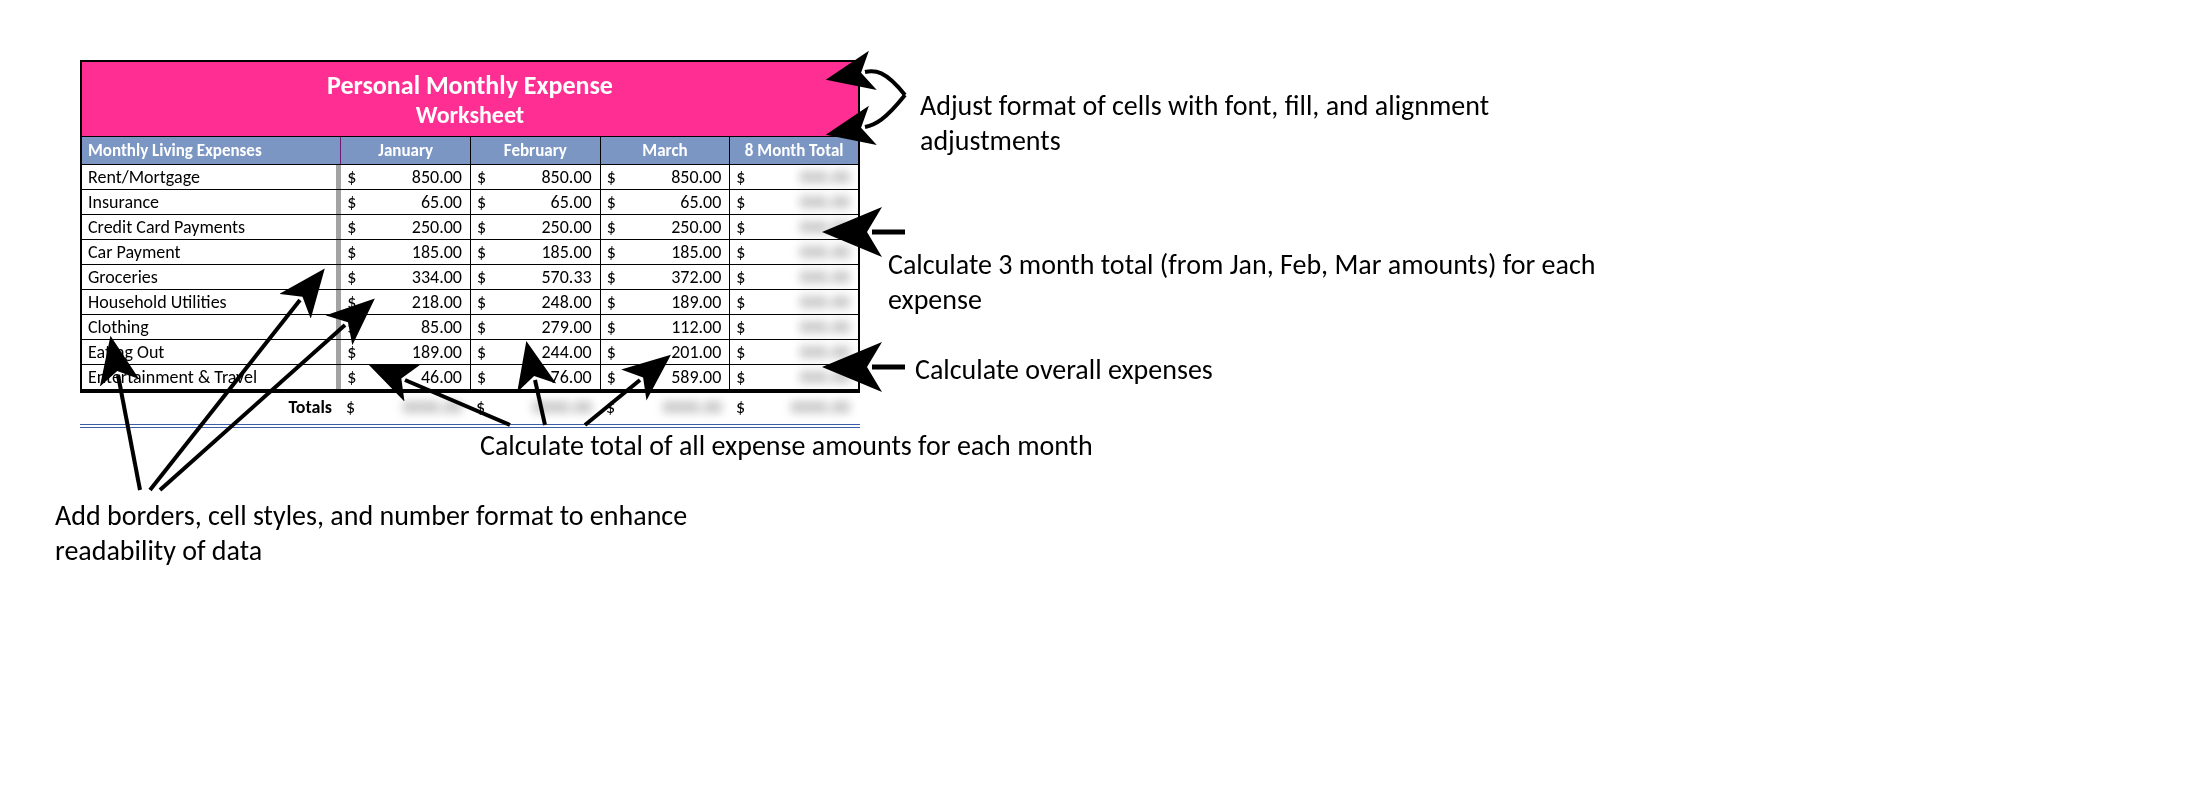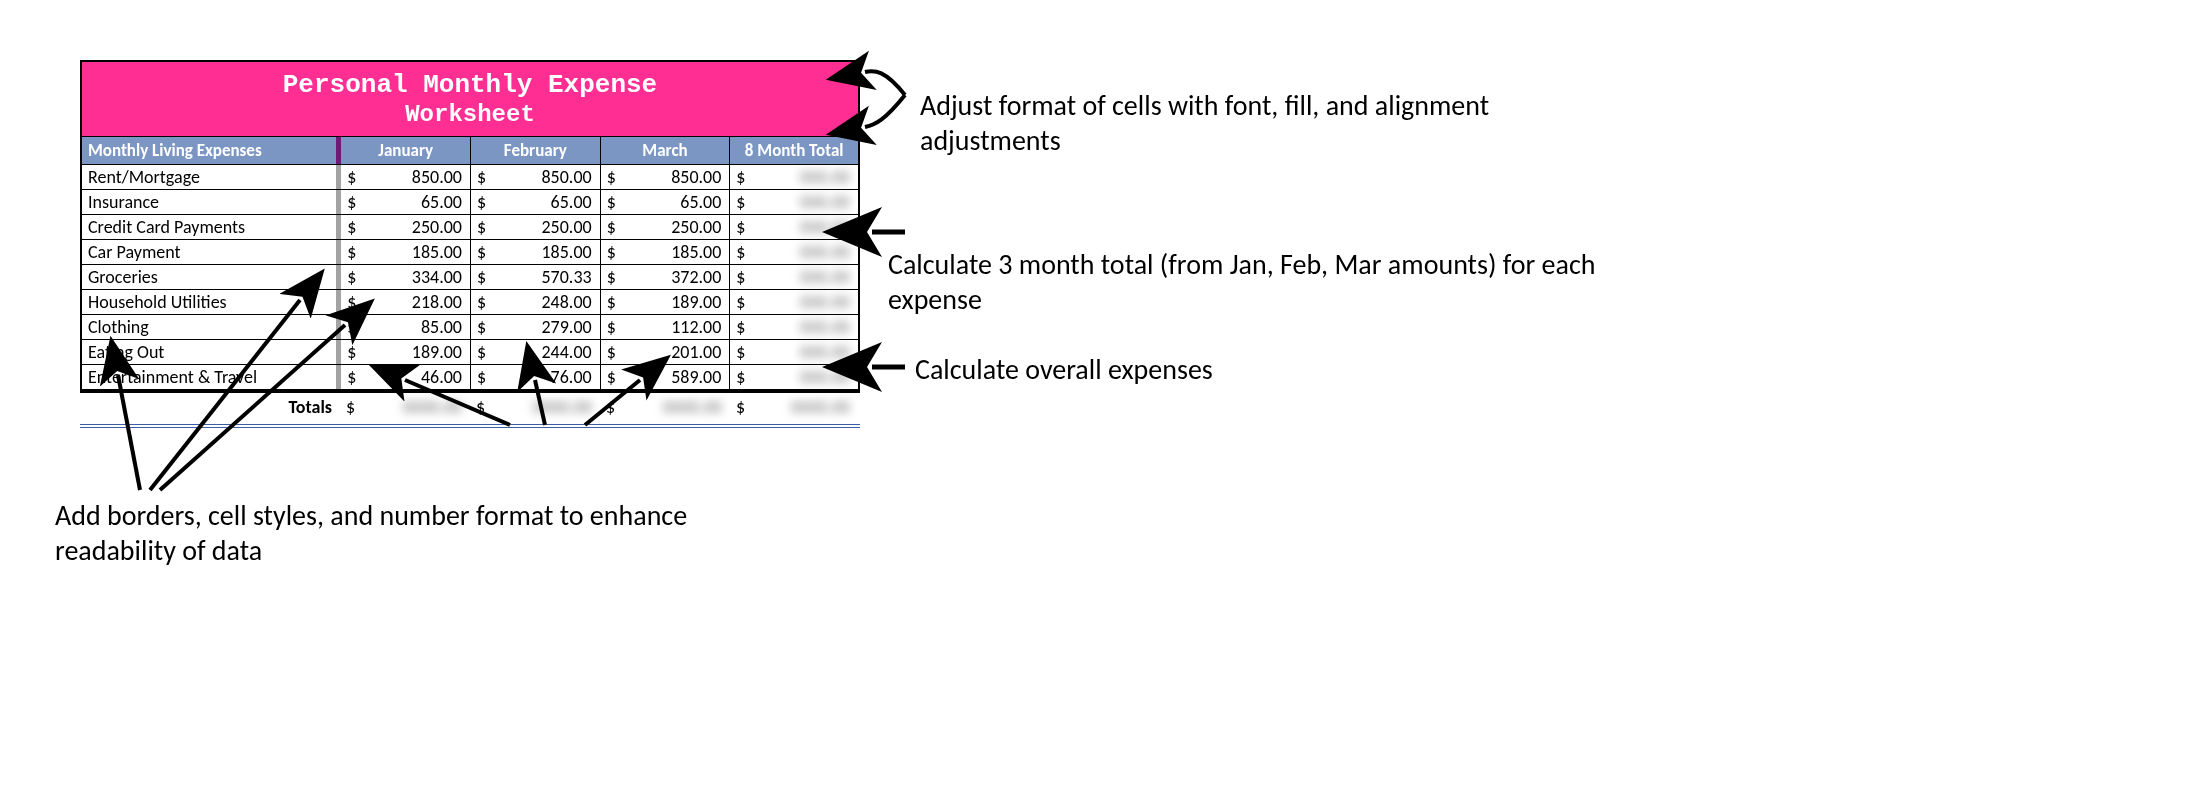--- a/index.html
+++ b/index.html
@@ -1,23 +1,23 @@
 <!DOCTYPE html>
 <html><head>
 <meta charset="utf-8">
 <style>
   html,body{margin:0;padding:0;background:#fff;font-family:"Calibri","Segoe UI",Arial,sans-serif;}
   .page{position:relative;width:2194px;height:805px;}
   .sheet{position:absolute;left:80px;top:60px;width:780px;border:2px solid #000;box-sizing:border-box;background:#fff;}
-  .title-bar{background:#ff2e92;color:#fff;text-align:center;padding:8px 0 6px 0;font-family:Liberation Mono, monospace;}
+  .title-bar{background:#ff2e92;color:#fff;text-align:center;padding:8px 0 6px 0;}
   .title-bar .l1{font-weight:bold;font-size:26px;line-height:1.2;}
   .title-bar .l2{font-weight:bold;font-size:24px;line-height:1.2;}
   .hdr-row{display:flex;background:#7c96c4;color:#fff;border-top:1px solid #000;}
   .hdr-row>div{box-sizing:border-box;font-size:17px;font-weight:bold;}
-  .col-label{width:260px;padding:3px 6px;border-right:5px solid #701a75;}
+  .col-label{width:260px;padding:3px 6px;border-right:1px solid #701a75;}
   .col-month{width:130px;text-align:center;padding:3px 0;border-right:1px solid #000;}
   .col-total{width:128px;text-align:center;padding:3px 0;}
   .data-row{display:flex;border-top:1px solid #000;font-size:18px;}
   .data-row .rl{width:260px;padding:1px 6px;border-right:5px solid #a3a3a3;box-sizing:border-box;text-align:left;}
   .money{display:flex;justify-content:space-between;align-items:center;padding:1px 8px 1px 6px;box-sizing:border-box;border-right:1px solid #000;}
   .money.w1{width:130px;}
   .money.wt{width:128px;border-right:none;}
   .money .sym{font-weight:normal;}
   .money .val{text-align:right;}
   .blur{filter:blur(4px);color:#777;}
@@ -239,20 +239,21 @@
       <div class="money wt">
           <span class="sym">$</span>
           <span class="val blur">0000.00</span>
         </div>
     </div>
   </div>
 
   <div class="ann" style="left:920px;top:88px;width:700px;">Adjust format of cells with font, fill, and alignment adjustments</div>
   <div class="ann" style="left:888px;top:215px;width:760px;margin-top:32px;">Calculate 3 month total (from Jan, Feb, Mar amounts) for each expense</div>
   <div class="ann" style="left:915px;top:352px;width:700px;">Calculate overall expenses</div>
+  <div class="ann" style="left:480px;top:428px;width:900px;">Calculate total of all expense amounts for each month</div>
   <div class="ann" style="left:55px;top:498px;width:720px;">Add borders, cell styles, and number format to enhance readability of data</div>
 
   <svg class="arrows">
     <defs>
       <marker id="ah" markerWidth="14" markerHeight="14" refX="2" refY="5" orient="auto">
         <path class="ah" d="M0,0 L12,5 L0,10 L3,5 Z"></path>
       </marker>
     </defs>
 
     <path d="M905,95 C885,70 875,70 865,72" stroke="#000" stroke-width="4" fill="none" marker-end="url(#ah)"></path>

